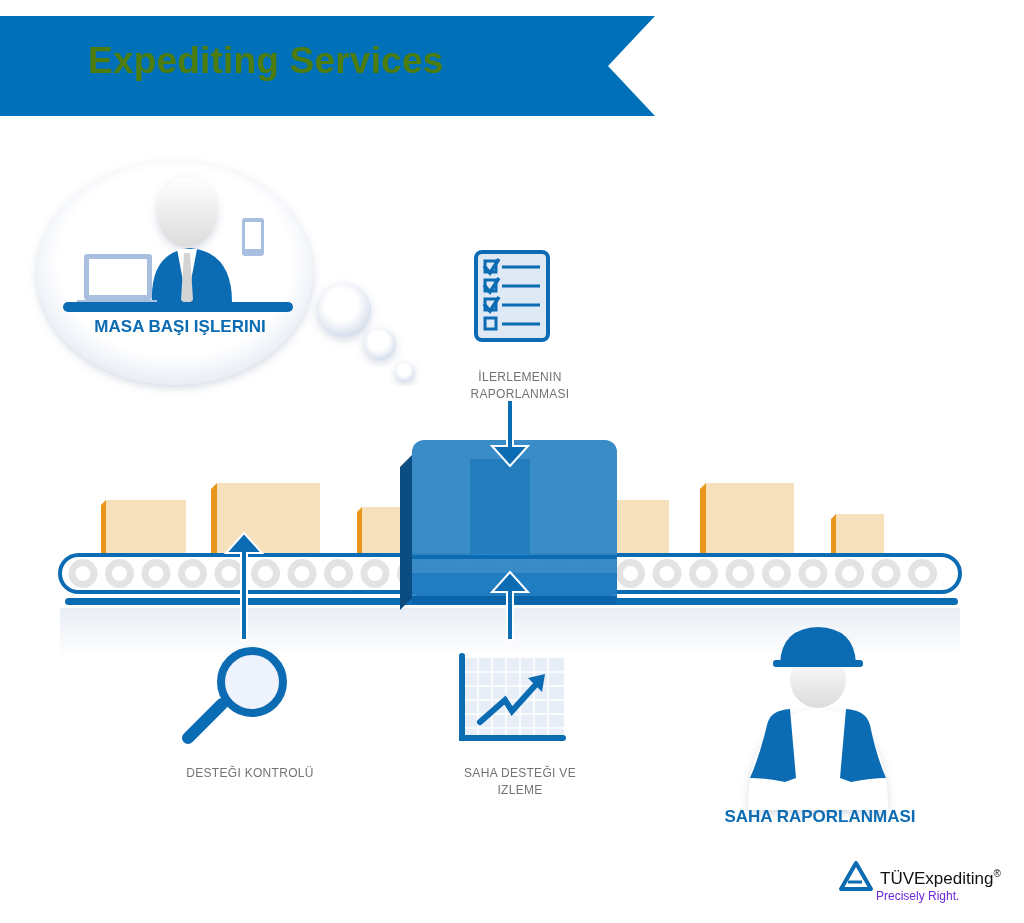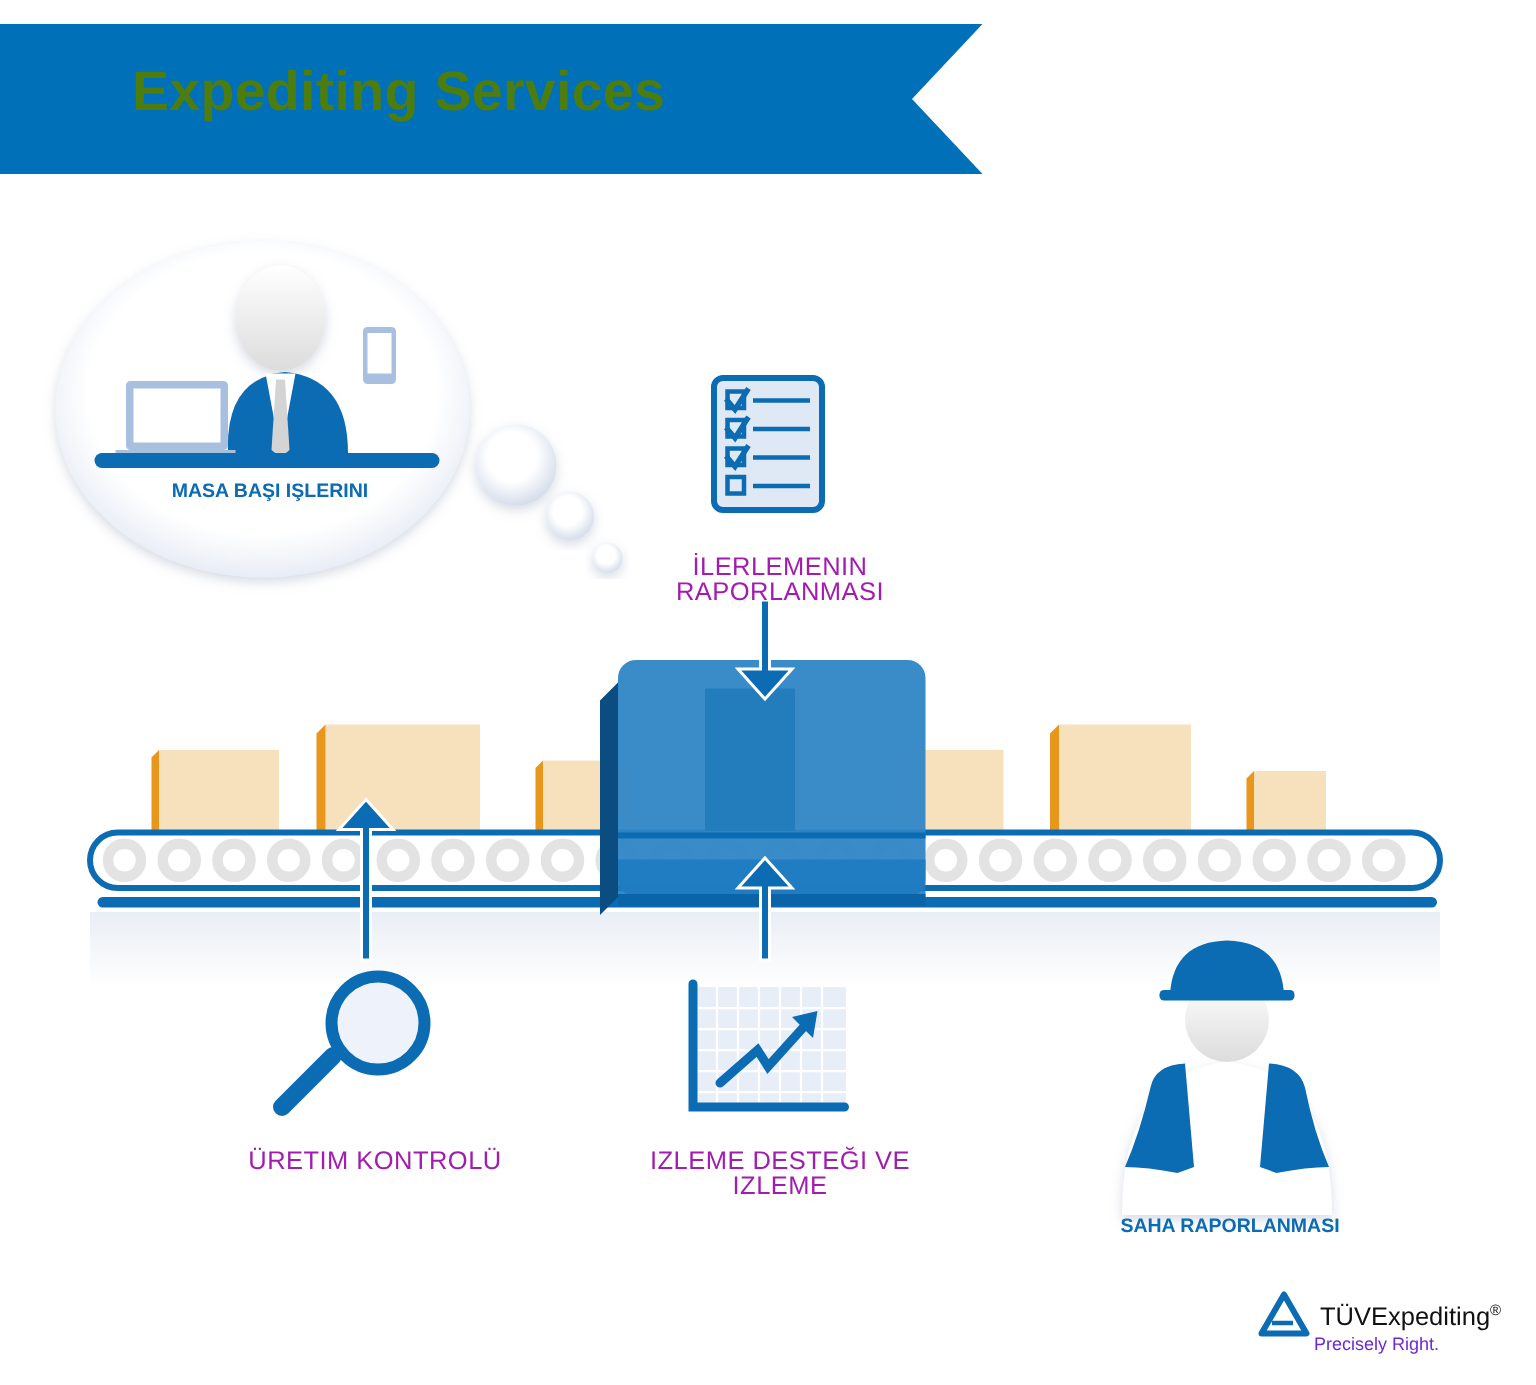--- a/index.html
+++ b/index.html
@@ -1,22 +1,22 @@
 <!DOCTYPE html>
 <html><head>
 <meta charset="utf-8">
 <style>
   html, body { margin:0; padding:0; }
   body { width:1024px; height:923px; background:#ffffff; position:relative; overflow:hidden;
          font-family:"Liberation Sans", sans-serif; }
   .abs { position:absolute; }
   #banner { left:0; top:16px; width:655px; height:100px; }
   #banner-title { left:88px; top:40px; color:#4d7c0f; font-weight:bold; font-size:37px; letter-spacing:0.2px;text-align:right; }
-  .label { color:#a21caf; font-size:17px; text-align:center; line-height:17px; letter-spacing:0.3px; }
-  .blabel { color:#0b6bb3; font-size:13px; font-weight:bold; text-align:center; line-height:18px; }
+  .label { color:#737373; font-size:12px; text-align:center; line-height:17px; letter-spacing:0.3px; }
+  .blabel { color:#0b6bb3; font-size:17px; font-weight:bold; text-align:center; line-height:18px; }
   #desk-label { left:60px; top:318px; width:240px; }
   #report-label { left:420px; top:369px; width:200px; }
   #prod-label { left:150px; top:765px; width:200px; }
   #proj-label { left:420px; top:765px; width:200px; }
   #field-label { left:700px; top:808px; width:240px; }
   #logo-brand { left:880px; top:868px; font-size:17px; color:#111; }
   #logo-brand b { font-weight:normal; }
   #logo-tag { left:876px; top:889px; font-size:12px; color:#6d28d9; }
 </style>
 </head>
@@ -191,21 +191,21 @@
   </g>
 </svg>
 
 <div id="desk-label" class="abs blabel">
   <div>MASA BAŞI IŞLERINI</div>
 </div>
 <div id="report-label" class="abs label">
   <div>İLERLEMENIN</div>
   <div>RAPORLANMASI</div>
 </div>
-<div id="prod-label" class="abs label">ÜRETIM KONTROLÜ</div>
+<div id="prod-label" class="abs label">DESTEĞI KONTROLÜ</div>
 <div id="proj-label" class="abs label">
-  <div>IZLEME DESTEĞI VE</div>
+  <div>SAHA DESTEĞI VE</div>
   <div>IZLEME</div>
 </div>
 <div id="field-label" class="abs blabel">SAHA RAPORLANMASI</div>
 
 <div id="logo-brand" class="abs"><b>TÜV</b><span>Expediting</span><sup style="font-size:10px">®</sup></div>
 <div id="logo-tag" class="abs">Precisely Right.</div>
 
 </body></html>

